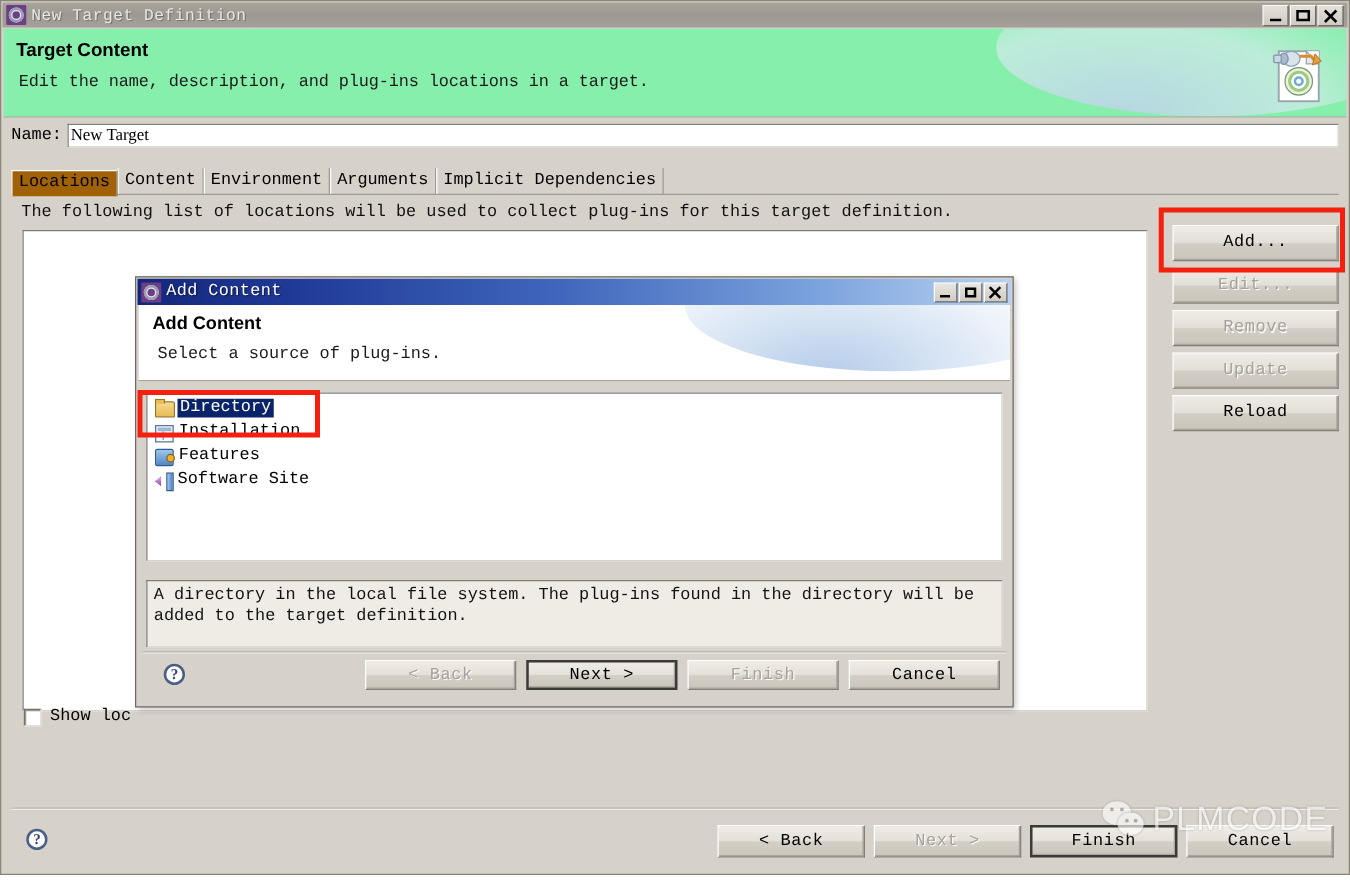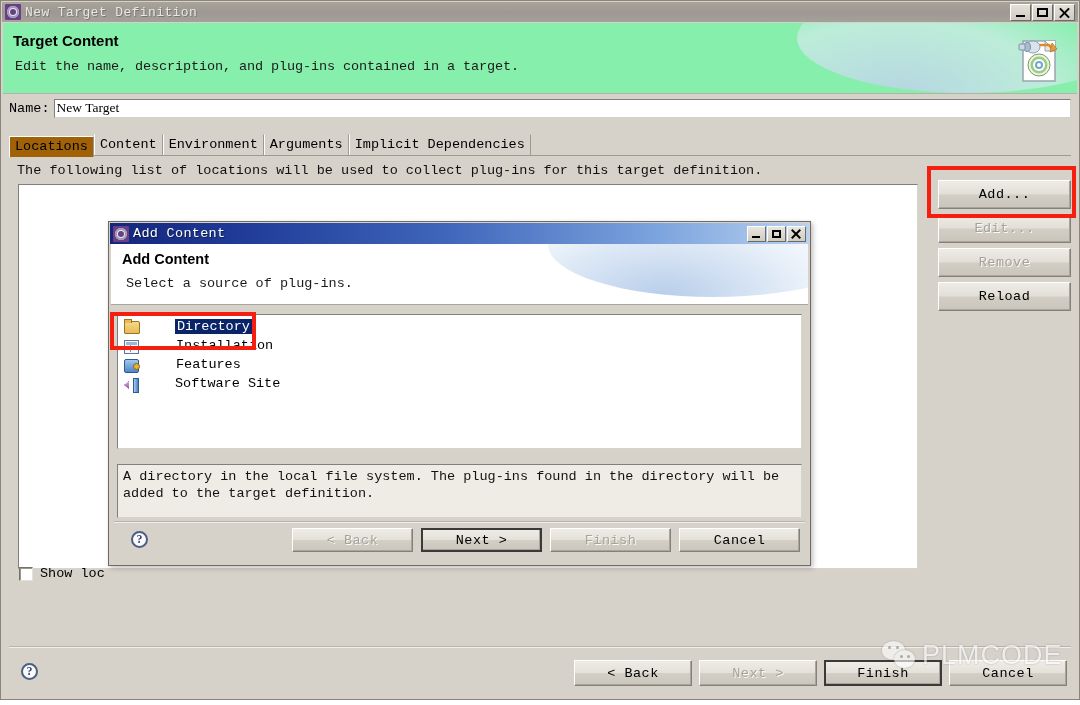--- a/index.html
+++ b/index.html
@@ -261,21 +261,21 @@
     position: absolute; left: 8px; top: 92px; right: 8px; height: 135px;
     background: #ffffff;
     border: 1px solid #7f7f7f;
     border-right-color: #d8d4cc; border-bottom-color: #d8d4cc;
     box-sizing: border-box;
     padding: 2px 0 0 2px;
     overflow: hidden;
   }
   .litem {
     display: flex; align-items: center; height: 19px;
-    font-size: 13.5px; color: #000; padding-left: 4px; gap: 33px;
+    font-size: 13.5px; color: #000; padding-left: 4px;
   }
   .litem .lbl { padding: 0 2px; }
   .litem.sel .lbl { background: #0a246a; color: #ffffff; }
   .li-ico { width: 15px; height: 14px; margin-right: 2px; position: relative; flex: 0 0 auto; }
 
   
   .ico-folder {
     background: linear-gradient(to bottom, #f5d98b 0%, #e8bb55 100%);
     border: 1px solid #9a7520; border-radius: 1px 2px 1px 1px;
     width: 14px; height: 11px; margin-top: 2px;
@@ -434,21 +434,21 @@
           </div>
         <div class="win-btn wb-close">
             <span class="g"></span>
           </div>
       </div>
     </div>
 
     <div class="banner">
       <div class="banner-curve"></div>
       <div class="banner-title">Target Content</div>
-      <div class="banner-desc">Edit the name, description, and plug-ins contained in a target.</div>
+      <div class="banner-desc">Edit the name, description, and plug-ins locations in a target.</div>
       <div class="banner-icon">
         <svg width="56" height="56" viewBox="0 0 56 56">
           <rect x="14" y="12" width="32" height="40" fill="#ffffff" stroke="#9aa4ae" stroke-width="1.5"></rect>
           <polygon points="46,12 46,22 36,12" fill="#ffffff"></polygon>
           <polygon points="36,12 46,22 36,22" fill="#e2e6ea" stroke="#9aa4ae" stroke-width="1"></polygon>
           <circle cx="30" cy="36" r="11" fill="#e8f3e2" stroke="#7a9a6a" stroke-width="1"></circle>
           <circle cx="30" cy="36" r="8.5" fill="#9fcb7f"></circle>
           <circle cx="30" cy="36" r="6" fill="#ffffff"></circle>
           <circle cx="30" cy="36" r="4" fill="#6fa7d6"></circle>
           <circle cx="30" cy="36" r="2" fill="#ffffff"></circle>
@@ -475,20 +475,21 @@
     </div>
 
     <div class="locations-desc">The following list of locations will be used to collect plug-ins for this target definition.</div>
 
     <div class="loc-list"></div>
 
     <div class="side-btns">
       <div class="sbtn">Add...</div>
       <div class="sbtn disabled">Edit...</div>
       <div class="sbtn disabled">Remove</div>
+      <div class="sbtn disabled">Update</div>
       <div class="sbtn">Reload</div>
     </div>
 
     <div class="showloc">
       <span class="cb"></span>
       <span class="showloc-label">Show loc</span>
     </div>
 
     <div class="outer-sep"></div>
 

